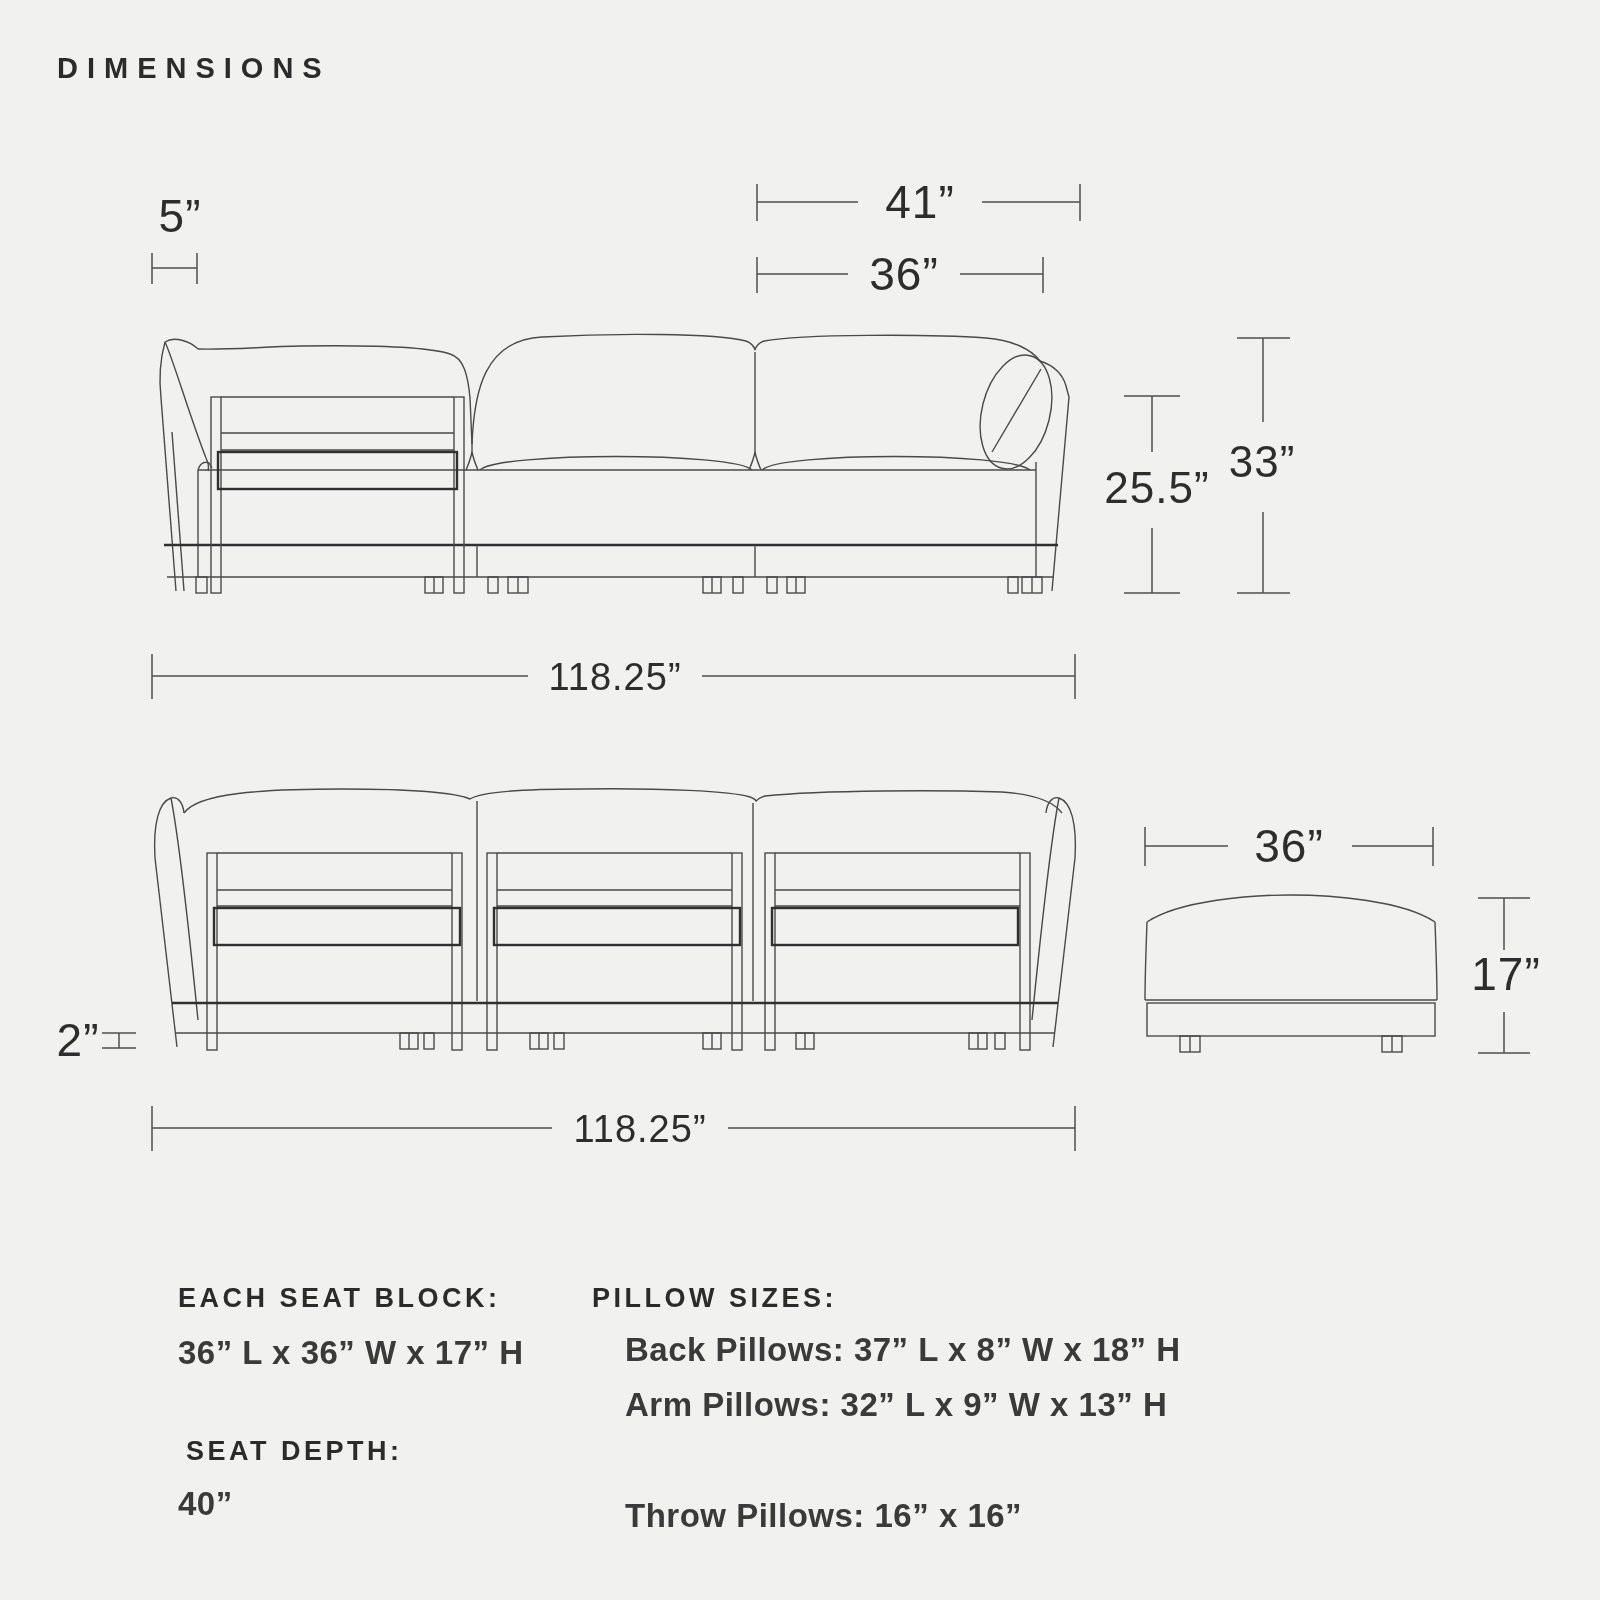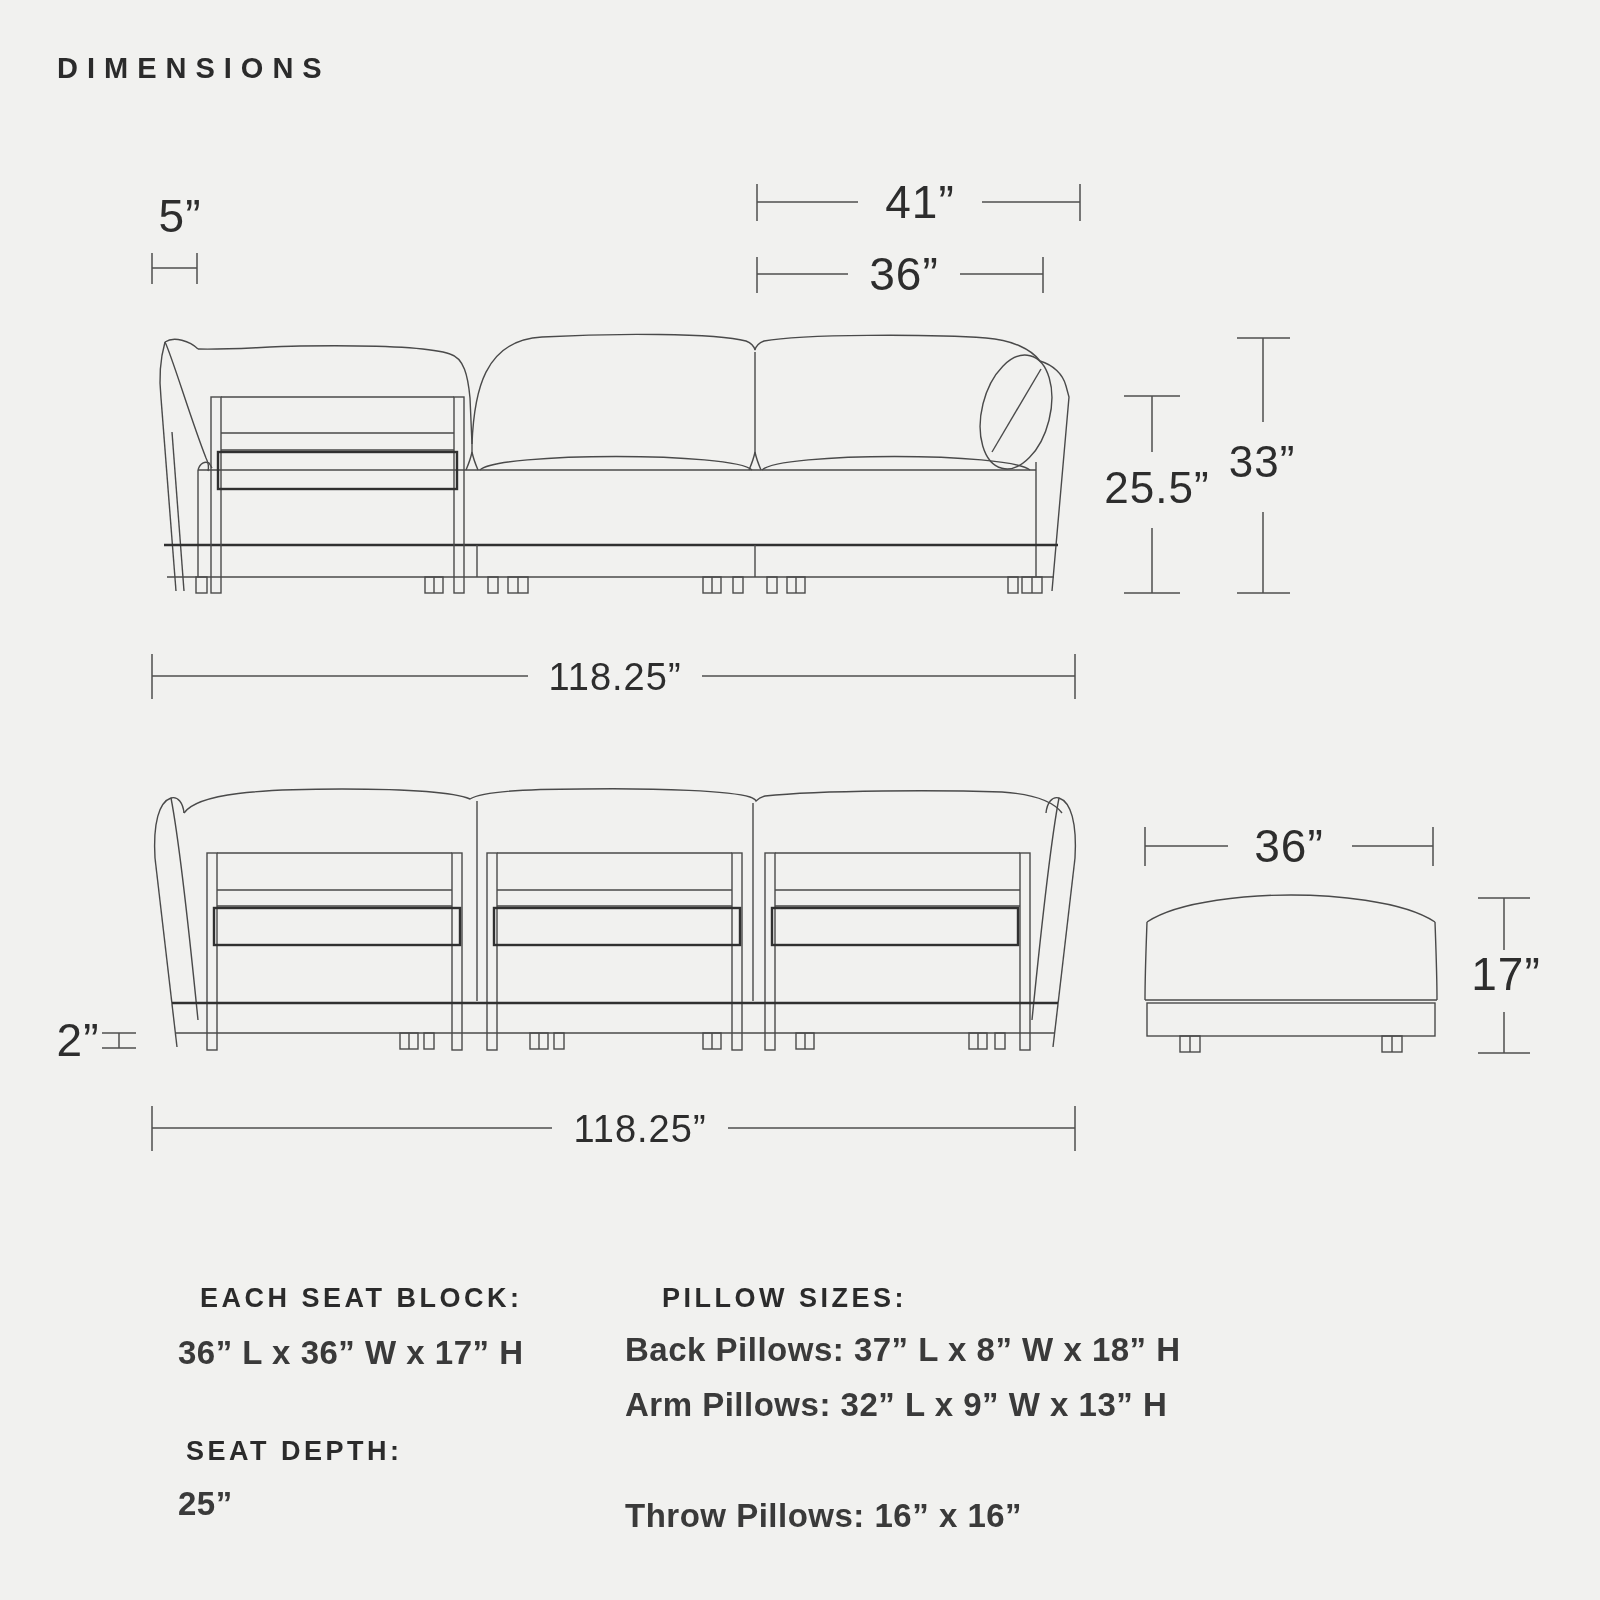--- a/index.html
+++ b/index.html
@@ -203,24 +203,24 @@
 
       <path class="dimln" d="M1145,827 L1145,866 M1433,827 L1433,866 M1145,846 L1228,846 M1352,846 L1433,846"></path>
       <text class="dim s46" x="1289" y="862" text-anchor="middle">36”</text>
 
       <path class="dimln" d="M1478,898 L1530,898 M1504,898 L1504,950 M1504,1012 L1504,1053 M1478,1053 L1530,1053"></path>
       <text class="dim s46" x="1506" y="990" text-anchor="middle">17”</text>
     </g>
   </svg>
 
   <div>
-    <div class="spec-h" style="left:178px;top:1283px;margin-left:22px;">EACH SEAT BLOCK:</div>
+    <div class="spec-h" style="left:178px;top:1283px;">EACH SEAT BLOCK:</div>
     <div class="spec-v" style="left:178px;top:1334px;">36” L x 36” W x 17” H</div>
     <div class="spec-h" style="left:178px;top:1436px;margin-left:8px;">SEAT DEPTH:</div>
-    <div class="spec-v" style="left:178px;top:1485px;">25”</div>
-
-    <div class="spec-h" style="left:662px;top:1283px;">PILLOW SIZES:</div>
+    <div class="spec-v" style="left:178px;top:1485px;">40”</div>
+
+    <div class="spec-h" style="left:592px;top:1283px;">PILLOW SIZES:</div>
     <div class="spec-v" style="left:625px;top:1331px;">Back Pillows: 37” L x 8” W x 18” H</div>
     <div class="spec-v" style="left:625px;top:1386px;">Arm Pillows: 32” L x 9” W x 13” H</div>
     <div class="spec-v" style="left:625px;top:1497px;">Throw Pillows: 16” x 16”</div>
   </div>
 
 </div>
 
 </body></html>

